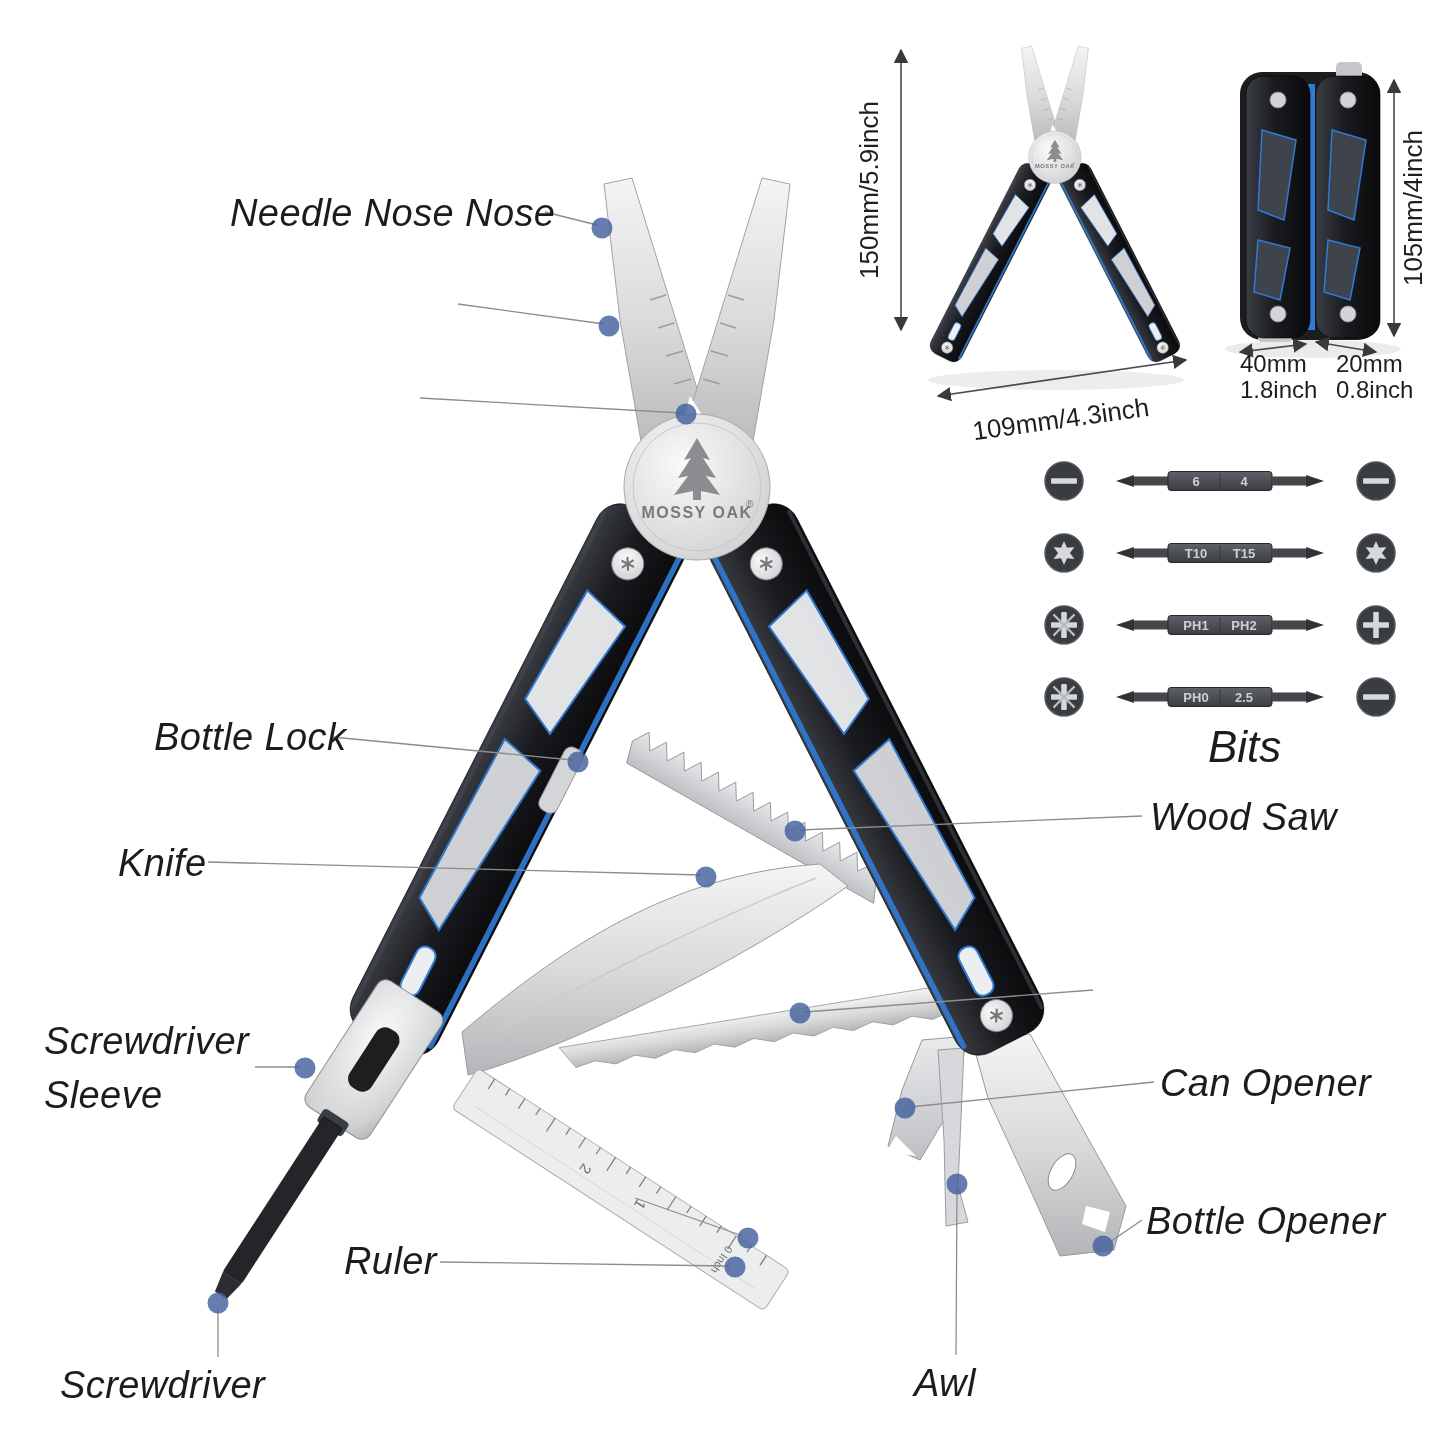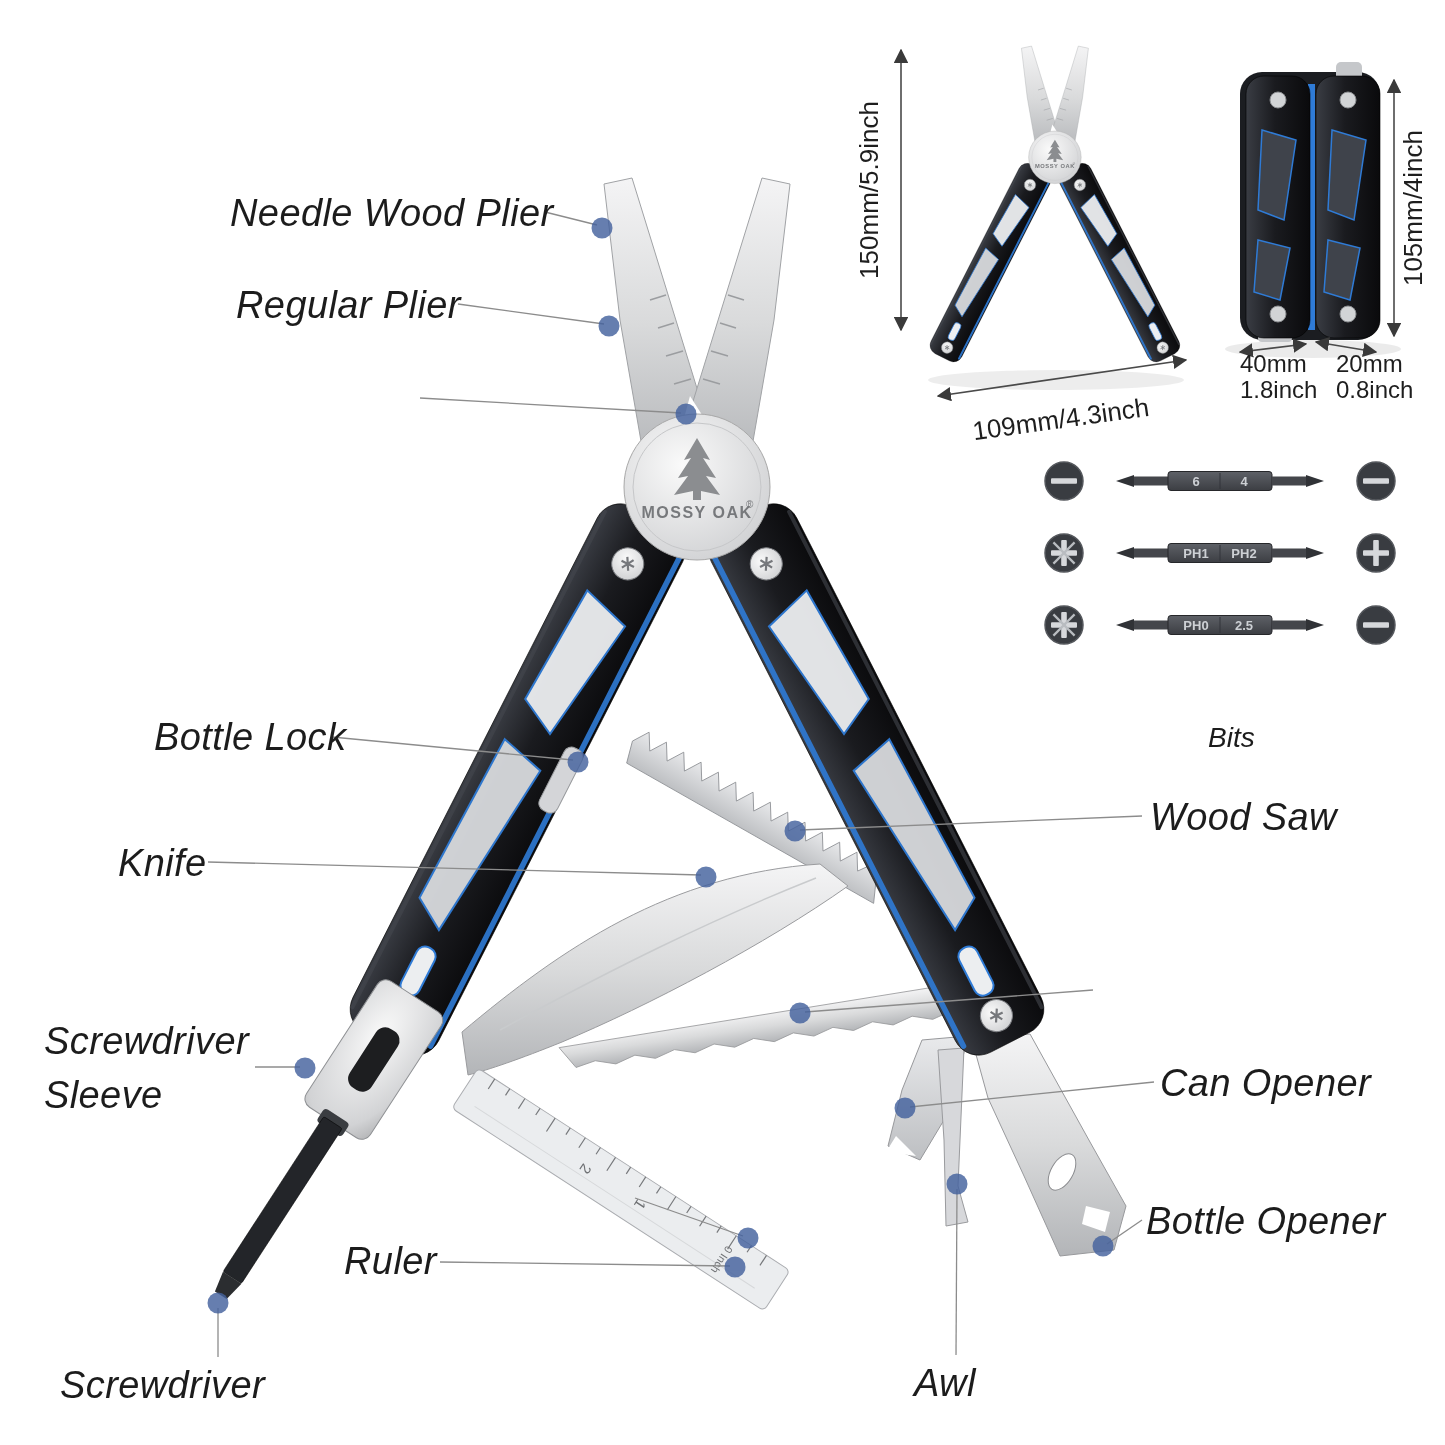--- a/index.html
+++ b/index.html
@@ -1,21 +1,21 @@
 <!DOCTYPE html>
 <html><head>
 <meta charset="utf-8">
 <style>
   html,body{margin:0;padding:0;background:#fff;}
   .canvas{position:relative;width:1445px;height:1445px;background:#fff;overflow:hidden;
           font-family:"Liberation Sans",sans-serif;}
   .art{position:absolute;left:0;top:0;}
   .callout{position:absolute;font-style:italic;font-size:38px;color:#1c1c1c;
            white-space:nowrap;letter-spacing:.4px;}
-  .bits-label{position:absolute;font-style:italic;font-size:28px;color:#1c1c1c;}
+  .bits-label{position:absolute;font-style:italic;font-size:44px;color:#1c1c1c;}
   .bits{position:absolute;left:1042px;top:458px;width:356px;display:flex;
         flex-direction:column;gap:26px;}
   .bit-row{display:flex;align-items:center;justify-content:space-between;height:46px;}
   .bit-body text{font-family:"Liberation Sans",sans-serif;font-size:13px;font-weight:bold;
         fill:#cdd0d4;text-anchor:middle;}
   svg text{font-family:"Liberation Sans",sans-serif;}
   .dim-text{font-size:26px;fill:#1e1e1e;}
   .dim-text-sm{font-size:24px;fill:#1e1e1e;}
   .logo-text{font-size:16px;font-weight:bold;fill:#77797c;letter-spacing:1.5px;text-anchor:middle;}
   .ruler-num{font-size:15px;fill:#6f7174;text-anchor:middle;}
@@ -237,22 +237,21 @@
     <circle cx="735" cy="1267" r="10.5"></circle>
     <circle cx="218" cy="1303" r="10.5"></circle>
     <circle cx="795" cy="831" r="10.5"></circle>
     <circle cx="800" cy="1013" r="10.5"></circle>
     <circle cx="905" cy="1108" r="10.5"></circle>
     <circle cx="1103" cy="1246" r="10.5"></circle>
     <circle cx="957" cy="1184" r="10.5"></circle>
   </g>
 </svg>
 
-<div class="callout" style="left:230px;top:192px">Needle Wood Plier</div>
-<div class="callout" style="left:236px;top:284px">Regular Plier</div>
+<div class="callout" style="left:230px;top:192px">Needle Nose Nose</div>
 <div class="callout" style="left:154px;top:716px">Bottle Lock</div>
 <div class="callout" style="left:118px;top:842px">Knife</div>
 <div class="callout" style="left:44px;top:1020px">Screwdriver</div>
 <div class="callout" style="left:44px;top:1074px">Sleeve</div>
 <div class="callout" style="left:344px;top:1240px">Ruler</div>
 <div class="callout" style="left:60px;top:1364px">Screwdriver</div>
 <div class="callout" style="left:1150px;top:796px">Wood Saw</div>
 <div class="callout" style="left:1146px;top:1200px">Bottle Opener</div>
 <div class="callout" style="left:1160px;top:1062px">Can Opener</div>
 <div class="callout" style="left:914px;top:1362px">Awl</div>
@@ -273,20 +272,40 @@
       <path d="M212,17 L194,11 L194,23 Z" fill="#303236"></path>
       <text x="84" y="22">6</text>
       <text x="132" y="22">4</text>
     </svg>
     <svg width="44" height="44" viewBox="0 0 44 44">
       <circle cx="22" cy="22" r="19" fill="#393c41" stroke="#54575c" stroke-width="1.5"></circle>
       <rect x="9" y="19.2" width="26" height="5.6" rx="1" fill="#d6d8db"></rect>
     </svg>
   </div>
 
+  <div class="bit-row">
+    <svg width="44" height="44" viewBox="0 0 44 44">
+      <circle cx="22" cy="22" r="19" fill="#393c41" stroke="#54575c" stroke-width="1.5"></circle>
+      <polygon points="22,10 25,16.8 32.4,16 28,22 32.4,28 25,27.2 22,34 19,27.2 11.6,28 16,22 11.6,16 19,16.8" fill="#d6d8db"></polygon>
+    </svg>
+    <svg class="bit-body" width="216" height="34" viewBox="0 0 216 34">
+      <path d="M4,17 L22,11 L22,23 Z" fill="#303236"></path>
+      <rect x="22" y="12.5" width="34" height="9" fill="#44464b"></rect>
+      <rect x="56" y="7.5" width="104" height="19" rx="3" fill="url(#gBit)" stroke="#26272a"></rect>
+      <line x1="108" y1="9" x2="108" y2="25" stroke="#33353a"></line>
+      <rect x="160" y="12.5" width="34" height="9" fill="#44464b"></rect>
+      <path d="M212,17 L194,11 L194,23 Z" fill="#303236"></path>
+      <text x="84" y="22">T10</text>
+      <text x="132" y="22">T15</text>
+    </svg>
+    <svg width="44" height="44" viewBox="0 0 44 44">
+      <circle cx="22" cy="22" r="19" fill="#393c41" stroke="#54575c" stroke-width="1.5"></circle>
+      <polygon points="22,10 25,16.8 32.4,16 28,22 32.4,28 25,27.2 22,34 19,27.2 11.6,28 16,22 11.6,16 19,16.8" fill="#d6d8db"></polygon>
+    </svg>
+  </div>
 
   <div class="bit-row">
     <svg width="44" height="44" viewBox="0 0 44 44">
       <circle cx="22" cy="22" r="19" fill="#393c41" stroke="#54575c" stroke-width="1.5"></circle>
       <rect x="19.2" y="9" width="5.6" height="26" rx="1" fill="#d6d8db"></rect>
       <rect x="9" y="19.2" width="26" height="5.6" rx="1" fill="#d6d8db"></rect>
       <g transform="rotate(45 22 22)">
         <rect x="20.9" y="7" width="2.2" height="30" fill="#b9bcc0"></rect>
         <rect x="7" y="20.9" width="30" height="2.2" fill="#b9bcc0"></rect>
       </g>

